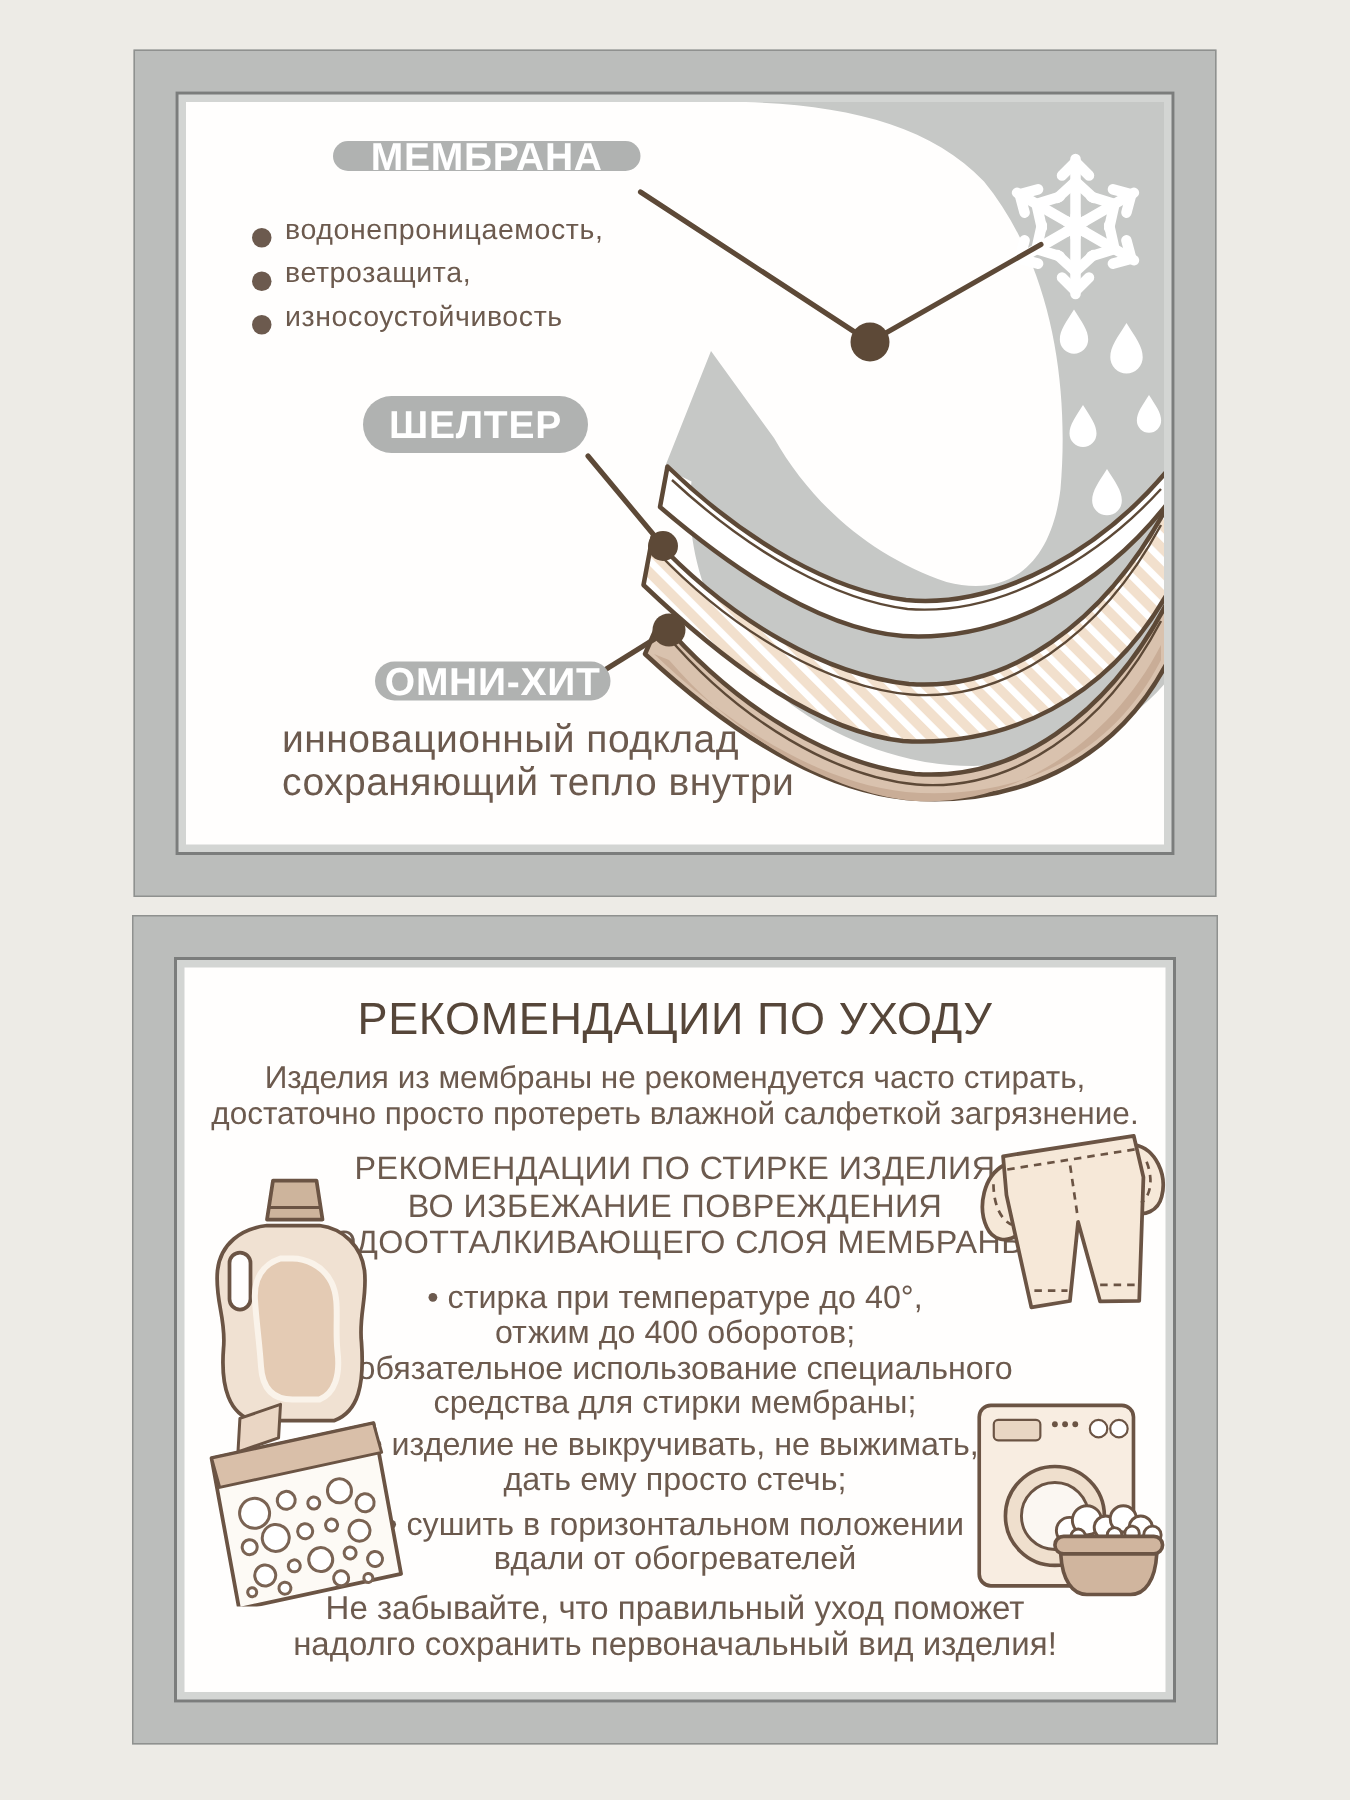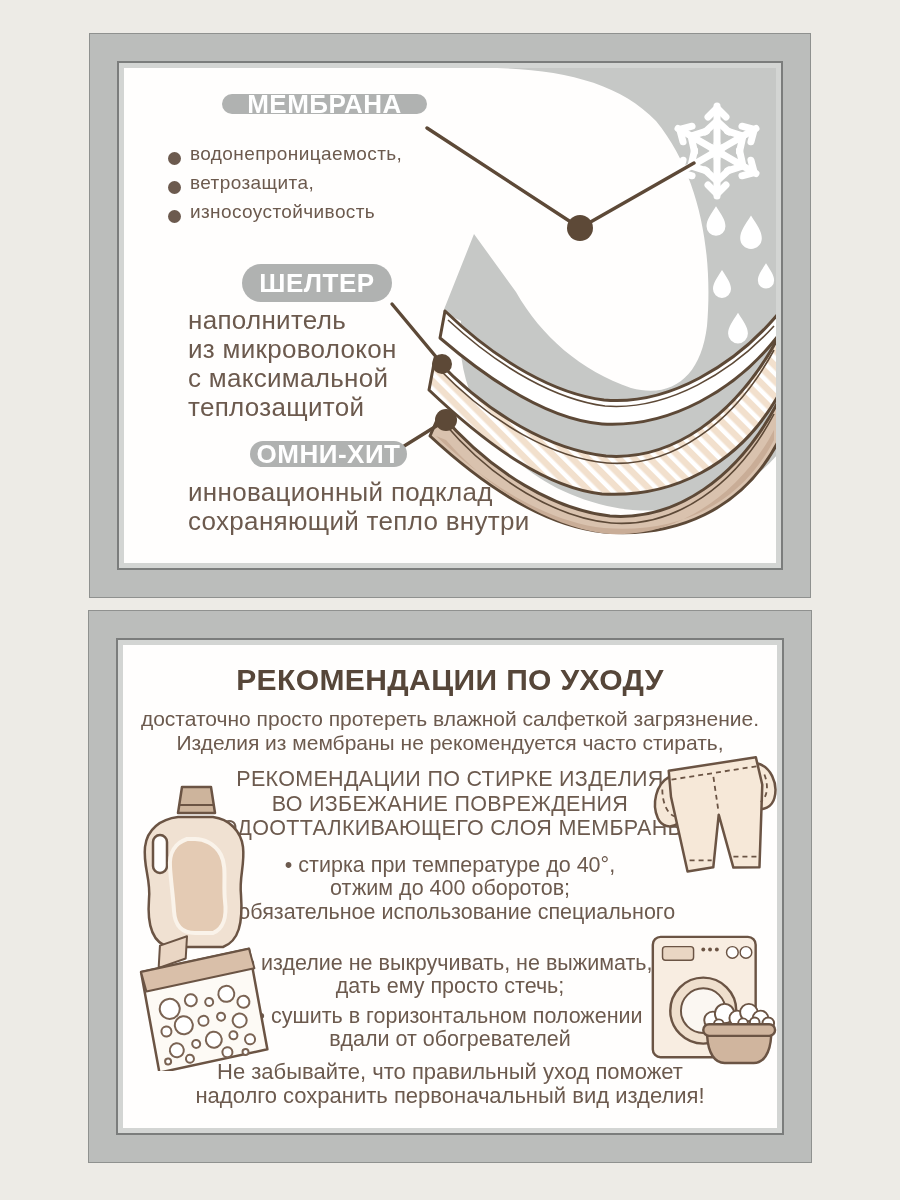--- a/index.html
+++ b/index.html
@@ -23,21 +23,21 @@
     display:flex;align-items:center;justify-content:center;white-space:nowrap;
   }
   
   .tbullets{position:absolute;left:44px;top:68px}
   .tbul-line{height:29px;display:flex;align-items:flex-end;font-size:19px;letter-spacing:.4px;white-space:nowrap}
   .tdot{width:13px;height:13px;border-radius:50%;background:#6c5a4e;margin-right:9px;flex:0 0 auto}
   .tdesc{position:absolute;font-size:26px;letter-spacing:.3px;line-height:29px;white-space:nowrap}
 
   
   .b-center{position:absolute;left:0;width:100%;text-align:center;white-space:nowrap}
-  .b-title{font-size:30px;font-weight:bold;color:#564639;letter-spacing:.4px}
+  .b-title{font-size:30px;font-weight:normal;color:#564639;letter-spacing:.4px}
   .b-intro{font-size:21px;line-height:23.5px}
   .b-sub{font-size:21.5px;line-height:24.5px;letter-spacing:.3px}
   .b-bul{font-size:21.5px;line-height:22.5px}
   .b-foot{font-size:22px;line-height:23.5px}
   .bm{margin-right:6px}
   .icon{position:absolute}
 </style>
 </head>
 <body>
 
@@ -132,60 +132,55 @@
         <div class="tbul-line">
           <span class="tdot"></span>
           <span>ветрозащита,</span>
         </div>
         <div class="tbul-line">
           <span class="tdot"></span>
           <span>износоустойчивость</span>
         </div>
       </div>
 
-      <div class="tdesc" style="left:64px;top:238px">
-        <div>наполнитель</div>
-        <div>из микроволокон</div>
-        <div>с максимальной</div>
-        <div>теплозащитой</div>
-      </div>
 
       <div class="tdesc" style="left:64px;top:410px">
         <div>инновационный подклад</div>
         <div>сохраняющий тепло внутри</div>
       </div>
 
     </div>
   </div>
 </div>
 
 <div class="panel" id="bottom-panel">
   <div class="panel-inner">
     <div class="white">
 
       <div class="b-center b-title" style="top:18px">РЕКОМЕНДАЦИИ ПО УХОДУ</div>
 
       <div class="b-center b-intro" style="top:62px">
+        <div>Изделия из мембраны не рекомендуется часто стирать,</div>
         <div>достаточно просто протереть влажной салфеткой загрязнение.</div>
-        <div>Изделия из мембраны не рекомендуется часто стирать,</div>
       </div>
 
       <div class="b-center b-sub" style="top:122px">
         <div>РЕКОМЕНДАЦИИ ПО СТИРКЕ ИЗДЕЛИЯ</div>
         <div>ВО ИЗБЕЖАНИЕ ПОВРЕЖДЕНИЯ</div>
         <div>ВОДООТТАЛКИВАЮЩЕГО СЛОЯ МЕМБРАНЫ:</div>
       </div>
 
       <div class="b-center b-bul" style="top:209px">
         <div><span class="bm">•</span><span>стирка при температуре до 40°,</span></div>
         <div>отжим до 400 оборотов;</div>
       </div>
 
       <div class="b-center b-bul" style="top:256px">
         <div><span class="bm">•</span><span>обязательное использование специального</span></div>
+        <div>средства для стирки мембраны;</div>
       </div>
 
       <div class="b-center b-bul" style="top:307px">
         <div><span class="bm">•</span><span>изделие не выкручивать, не выжимать,</span></div>
         <div>дать ему просто стечь;</div>
       </div>
 
       <div class="b-center b-bul" style="top:360px">
         <div><span class="bm">•</span><span>сушить в горизонтальном положении</span></div>
         <div>вдали от обогревателей</div>

